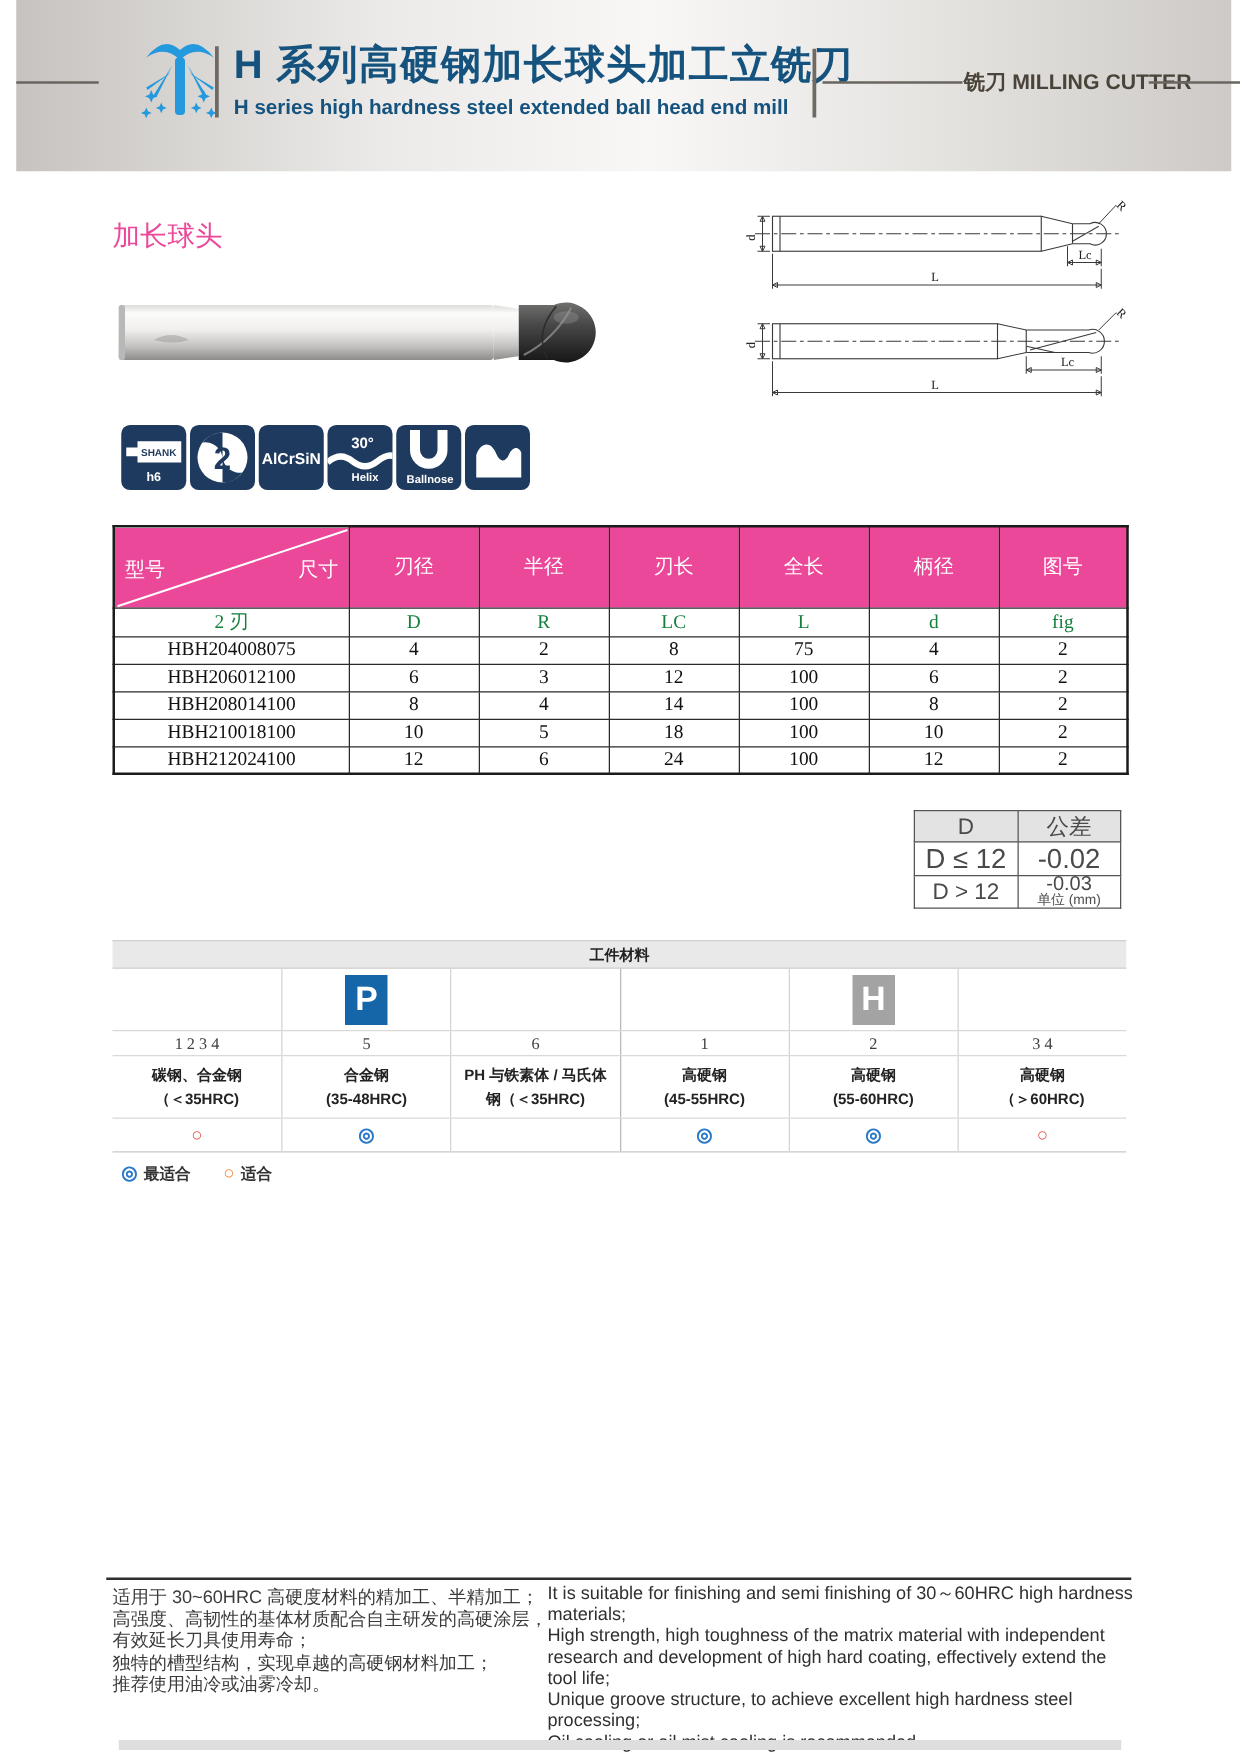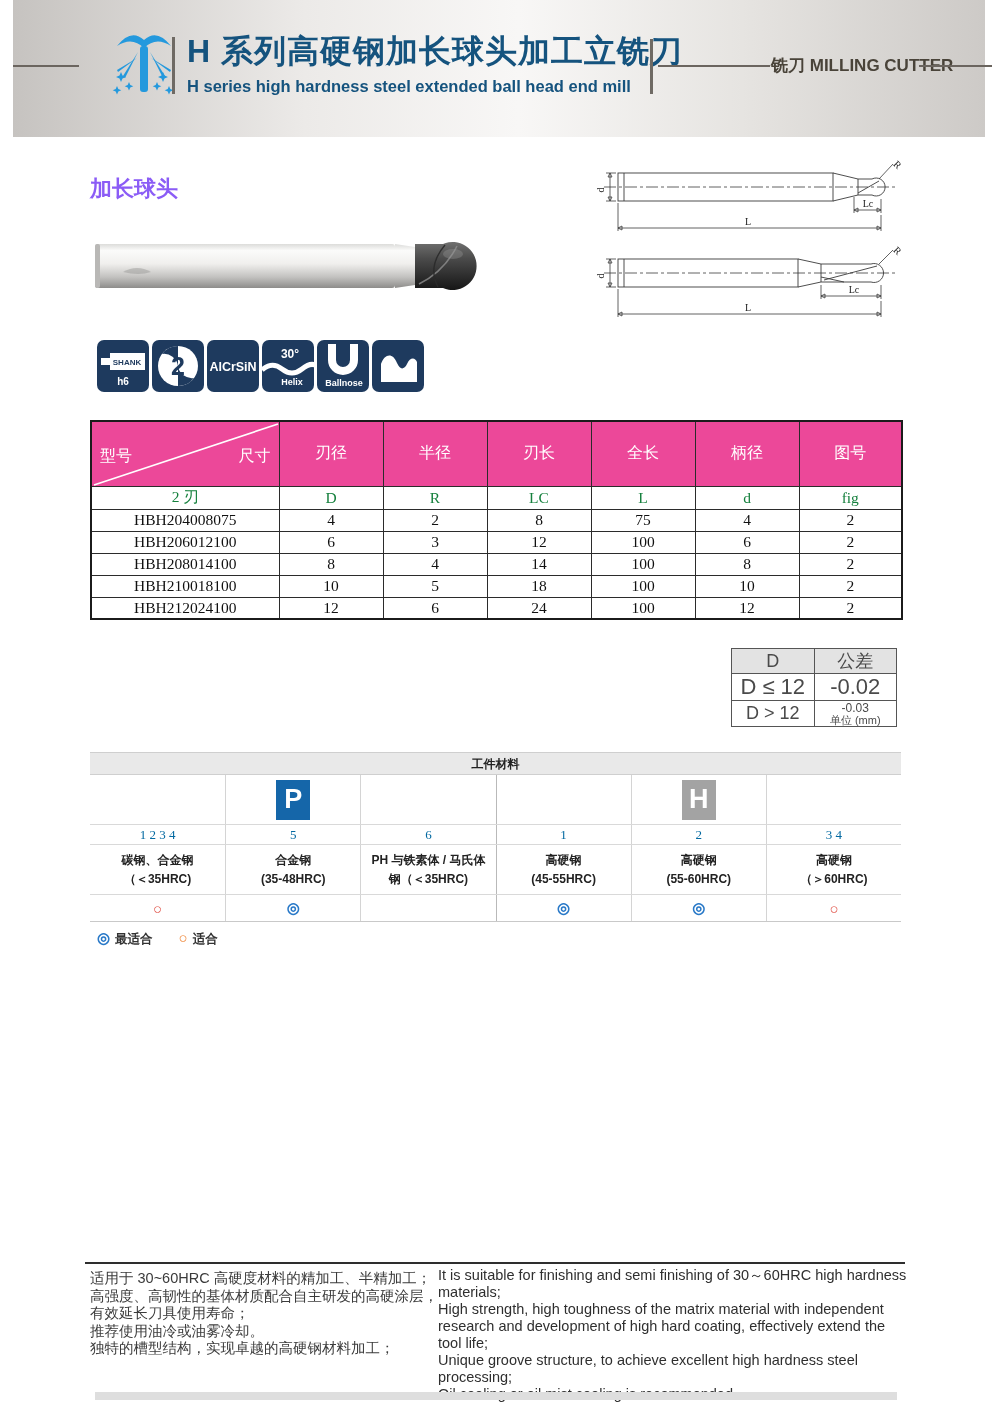--- a/index.html
+++ b/index.html
@@ -16,21 +16,21 @@
   .vdiv { position:absolute; width:3px; background:#6f6a64; }
   .vdiv-1 { left:159px; top:37px; height:57px; }
   .vdiv-2 { left:637px; top:39px; height:55px; }
   .logo { position:absolute; left:98px; top:24px; }
   .title-block { position:absolute; left:174px; top:30px; width:460px; }
   .title-cn { font-size:32px; font-weight:bold; color:#15537e; letter-spacing:1px; white-space:nowrap; }
   .title-en { font-size:16.5px; font-weight:bold; color:#15537e; margin-top:3px; white-space:nowrap; }
   .cat-label { position:absolute; left:758px; top:54px; font-size:17px; font-weight:bold; color:#494339; white-space:nowrap; }
 
   
-  .section-title { position:absolute; left:90px; top:174px; font-size:22px; font-weight:bold; color:#8b5cf6; }
+  .section-title { position:absolute; left:90px; top:174px; font-size:22px; font-weight:normal; color:#ec4899; }
 
   .photo { position:absolute; left:93px; top:230px; }
   .drawing-1 { position:absolute; left:596px; top:157px; }
   .drawing-2 { position:absolute; left:596px; top:243px; }
   .draw-line { stroke:#3a3a3a; stroke-width:0.9; fill:none; }
   .dim-line  { stroke:#3a3a3a; stroke-width:0.8; fill:none; }
   .dim-text  { font-family:"Liberation Serif", serif; font-size:10px; fill:#222; }
 
   
   .badges { position:absolute; left:97px; top:340px; display:flex; gap:3px; }
@@ -50,33 +50,33 @@
   .corner-lbl.l { left:8px; }
   .corner-lbl.r { right:8px; }
 
   
   .tol-table { position:absolute; left:731px; top:648px; width:166px; border-collapse:collapse; table-layout:fixed;
     font-family:"Liberation Sans", sans-serif; color:#4a4a4a; }
   .tol-table td { border:1.6px solid #555; text-align:center; vertical-align:middle; }
   .tol-table .th td { background:#e3e3e3; height:25px; font-size:18px; }
   .tol-table .r1 td { height:25px; font-size:22px; }
   .tol-table .r2 td { height:26px; font-size:18px; }
-  .tol-small { font-size:12px; line-height:12px; display:block; }
+  .tol-small { font-size:16px; line-height:12px; display:block; }
   .tol-unit { font-size:11px; line-height:12px; display:block; }
 
   
   .mat-table { position:absolute; left:90px; top:752px; width:811px; }
   .mat-title { height:23px; background:#e9e9e9; border-top:1px solid #cfcfcf; border-bottom:1px solid #cfcfcf;
     text-align:center; font-size:12px; font-weight:bold; color:#222; line-height:23px; }
   .mat-row { display:grid; grid-template-columns:repeat(6,1fr); }
   .mat-cell { border-left:1px solid #d4d4d4; display:flex; align-items:center; justify-content:center; text-align:center; }
   .mat-cell:first-child { border-left:none; }
   .mat-cell.mid { border-left:1px solid #b9b9b9; }
   .row-badges { height:50px; border-bottom:1px solid #d9d9d9; }
-  .row-nums { height:20px; border-bottom:1px solid #d9d9d9; font-family:"Liberation Serif", serif; font-size:13px; color:#0369a1; }
+  .row-nums { height:20px; border-bottom:1px solid #d9d9d9; font-family:"Liberation Serif", serif; font-size:13px; color:#404040; }
   .row-names { height:50px; border-bottom:1px solid #d9d9d9; font-size:12px; font-weight:bold; color:#222; line-height:1.55; }
   .row-syms { height:27px; border-bottom:1px solid #c9c9c9; font-size:15px; font-weight:bold; }
   .grp-badge { width:34px; height:40px; color:#fff; font-size:27px; font-weight:bold;
     display:flex; align-items:center; justify-content:center; }
   .grp-p { background:#1566a9; }
   .grp-h { background:#a3a3a3; }
   .best { color:#2979c8; }
   .suitable { color:#e2574d; }
   .ok { color:#ef8a3f; }
   .legend { position:absolute; left:97px; top:929px; display:flex; gap:26px; align-items:center;
@@ -407,22 +407,22 @@
     <span>
       <span class="sym ok">○</span><span>适合</span>
     </span>
   </div>
 
   <div class="footer-rule"></div>
   <div class="foot-cn">
     <div>适用于 30~60HRC 高硬度材料的精加工、半精加工；</div>
     <div>高强度、高韧性的基体材质配合自主研发的高硬涂层，</div>
     <div>有效延长刀具使用寿命；</div>
+    <div>独特的槽型结构，实现卓越的高硬钢材料加工；</div>
     <div>推荐使用油冷或油雾冷却。</div>
-    <div>独特的槽型结构，实现卓越的高硬钢材料加工；</div>
   </div>
   <div class="foot-en">
     <div>It is suitable for finishing and semi finishing of 30～60HRC high hardness</div>
     <div>materials;</div>
     <div>High strength, high toughness of the matrix material with independent</div>
     <div>research and development of high hard coating, effectively extend the</div>
     <div>tool life;</div>
     <div>Unique groove structure, to achieve excellent high hardness steel processing;</div>
     <div>Oil cooling or oil mist cooling is recommended.</div>
   </div>

